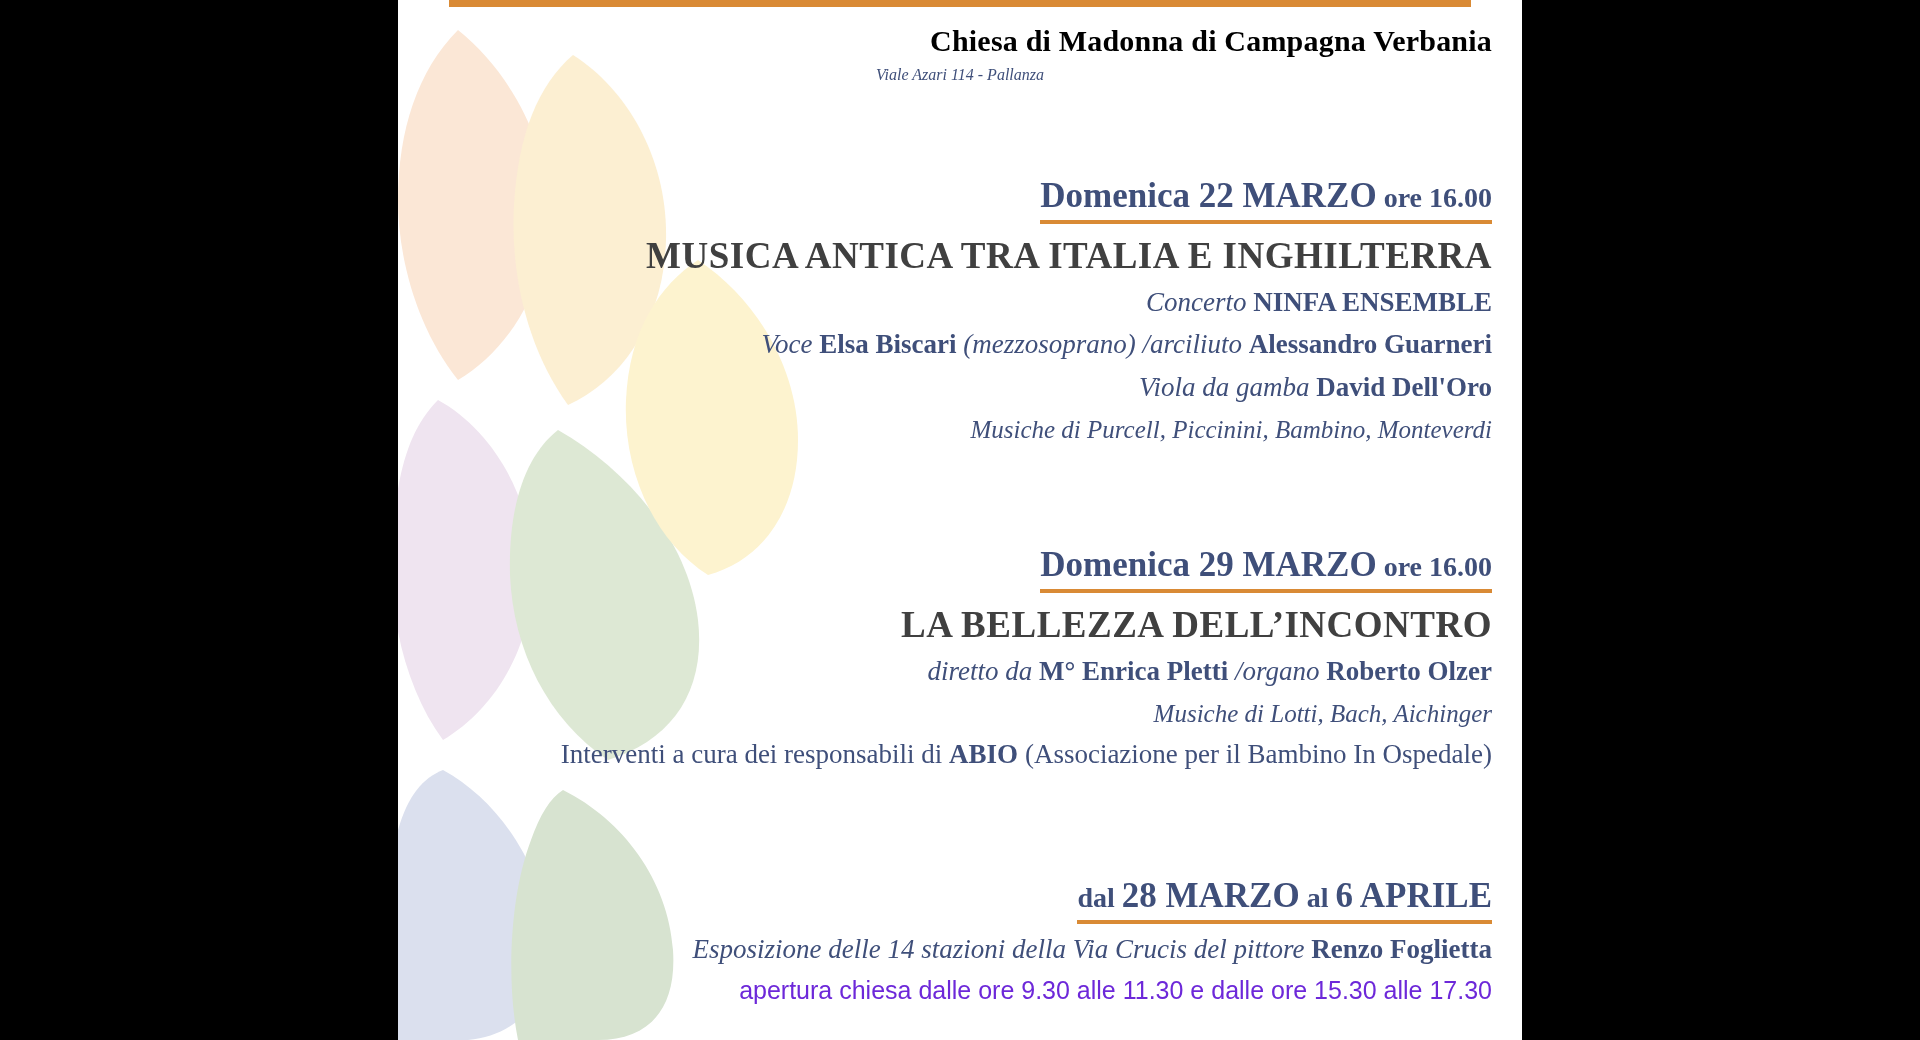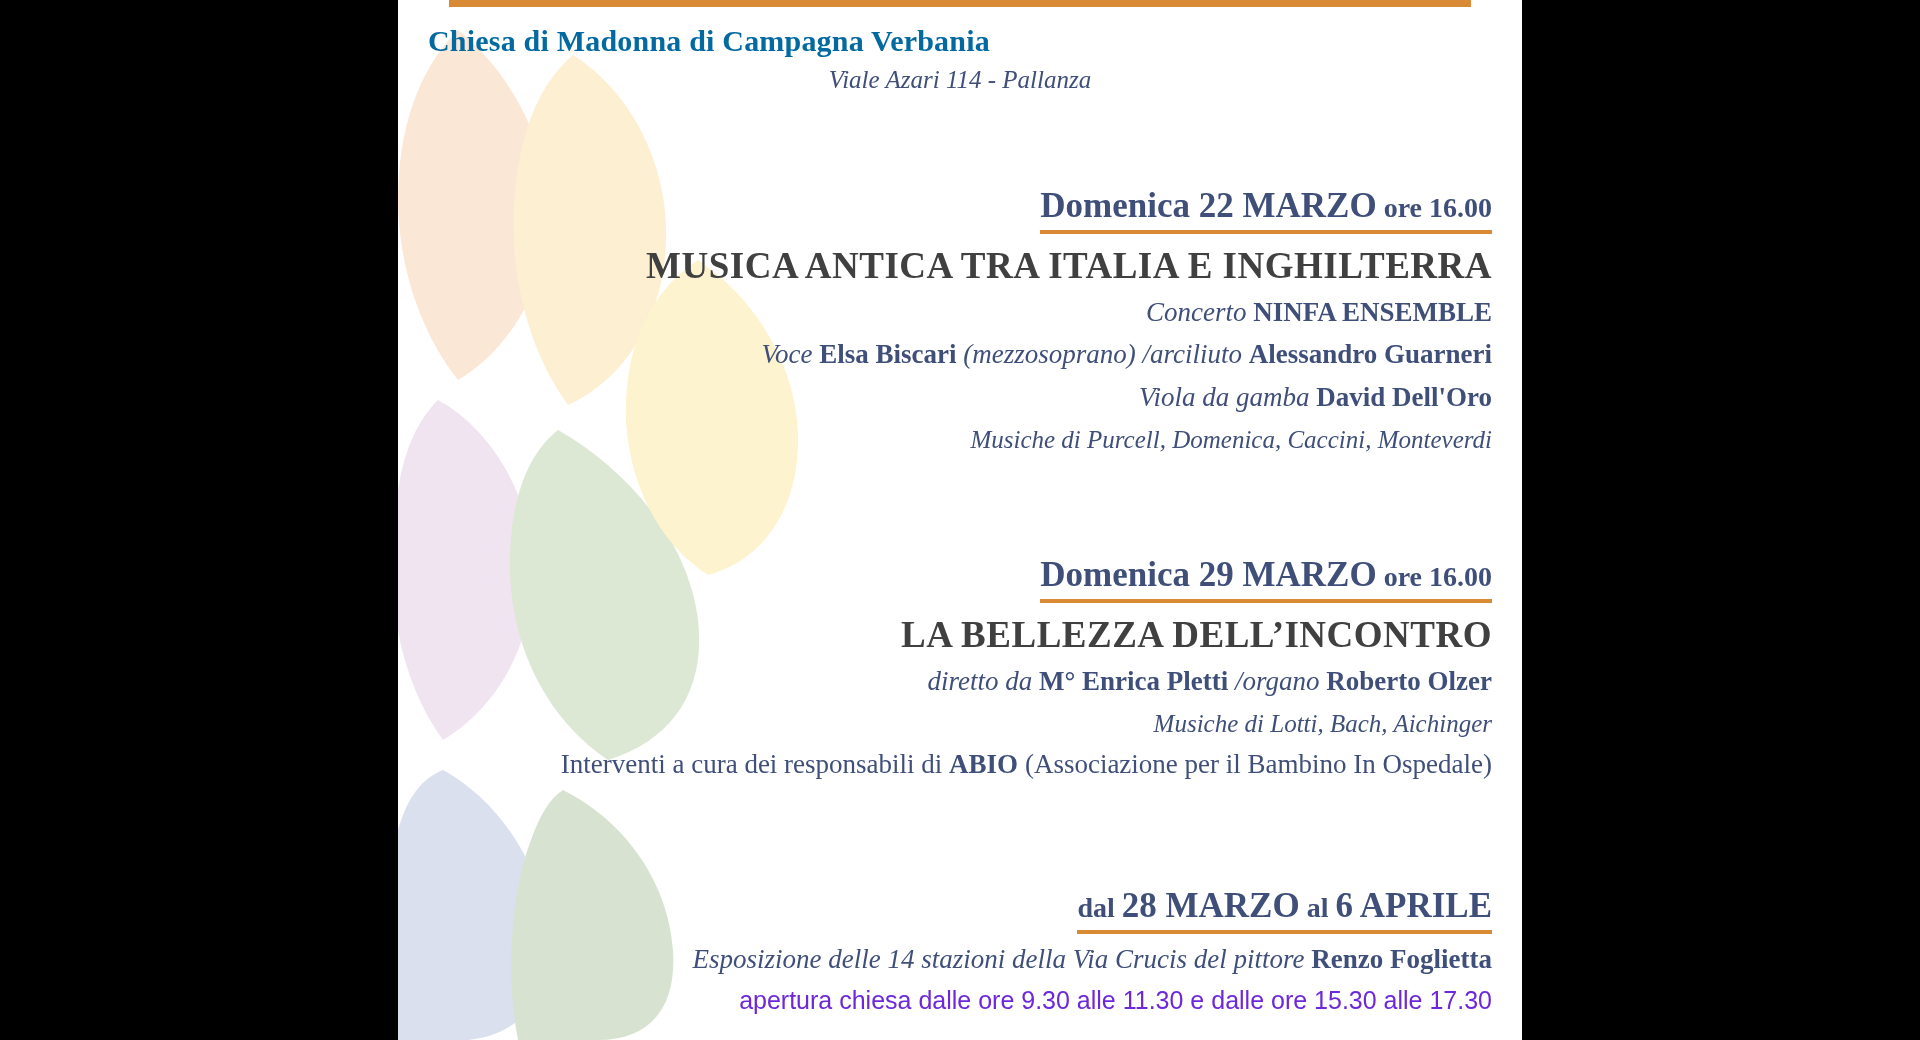--- a/index.html
+++ b/index.html
@@ -46,31 +46,31 @@
     position: absolute;
     left: 50%;
     transform: translateX(-50%);
     top: 0px;
     width: 1022px;
     height: 7px;
     background: #d98a35;
     z-index: 3;
   }
   .venue {
-    text-align: left;
+    text-align: right;
     font-weight: bold;
     font-size: 30px;
     letter-spacing: 0.2px;
-    color: #0369a1;
+    color: #000000;
     margin-top: 24px;
   }
   .address {
     text-align: center;
     font-style: italic;
-    font-size: 25px;
+    font-size: 16px;
     color: #3f4f7a;
     margin-top: 8px;
   }
   .event {
     margin-top: 46px;
     text-align: right;
   }
   .event .date-wrap {
     display: inline-block;
     border-bottom: 4px solid #d98a35;
@@ -142,21 +142,21 @@
       <div class="address">Viale Azari 114 - Pallanza</div>
 
       <div class="event ev1">
         <div class="date-wrap">
           <div class="date"><span class="big">Domenica </span><span class="big">22 MARZO</span><span class="small"> ore 16.00</span></div>
         </div>
         <div class="title">MUSICA ANTICA TRA ITALIA E INGHILTERRA</div>
         <div class="line"><span class="it">Concerto </span><span class="bd">NINFA ENSEMBLE</span></div>
         <div class="line"><span class="it">Voce </span><span class="bd">Elsa Biscari </span><span class="it">(mezzosoprano) /arciliuto </span><span class="bd">Alessandro Guarneri</span></div>
         <div class="line"><span class="it">Viola da gamba </span><span class="bd">David Dell'Oro</span></div>
-        <div class="line small it">Musiche di  Purcell, Domenica, Caccini, Monteverdi</div>
+        <div class="line small it">Musiche di  Purcell, Piccinini, Bambino, Monteverdi</div>
       </div>
 
       <div class="event ev2">
         <div class="date-wrap">
           <div class="date"><span class="big">Domenica </span><span class="big">29 MARZO</span><span class="small"> ore 16.00</span></div>
         </div>
         <div class="title">LA BELLEZZA DELL’INCONTRO</div>
         <div class="line"><span class="it">diretto da </span><span class="bd">M° Enrica Pletti </span><span class="it">/organo </span><span class="bd">Roberto Olzer</span></div>
         <div class="line small it">Musiche di Lotti, Bach, Aichinger</div>
         <div class="line"><span>Interventi a cura dei responsabili di </span><span class="bd">ABIO</span><span> (Associazione per il Bambino In Ospedale)</span></div>

